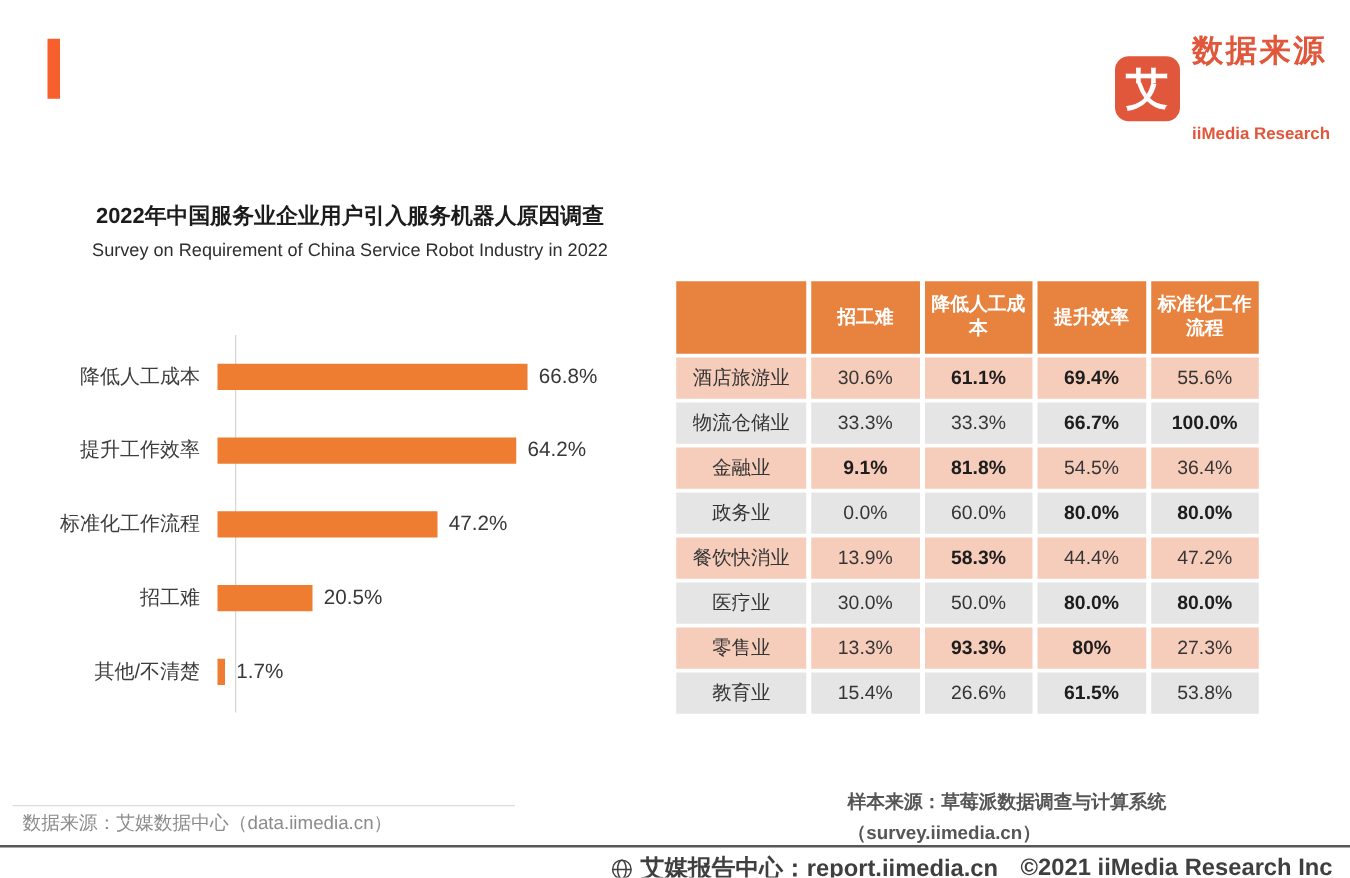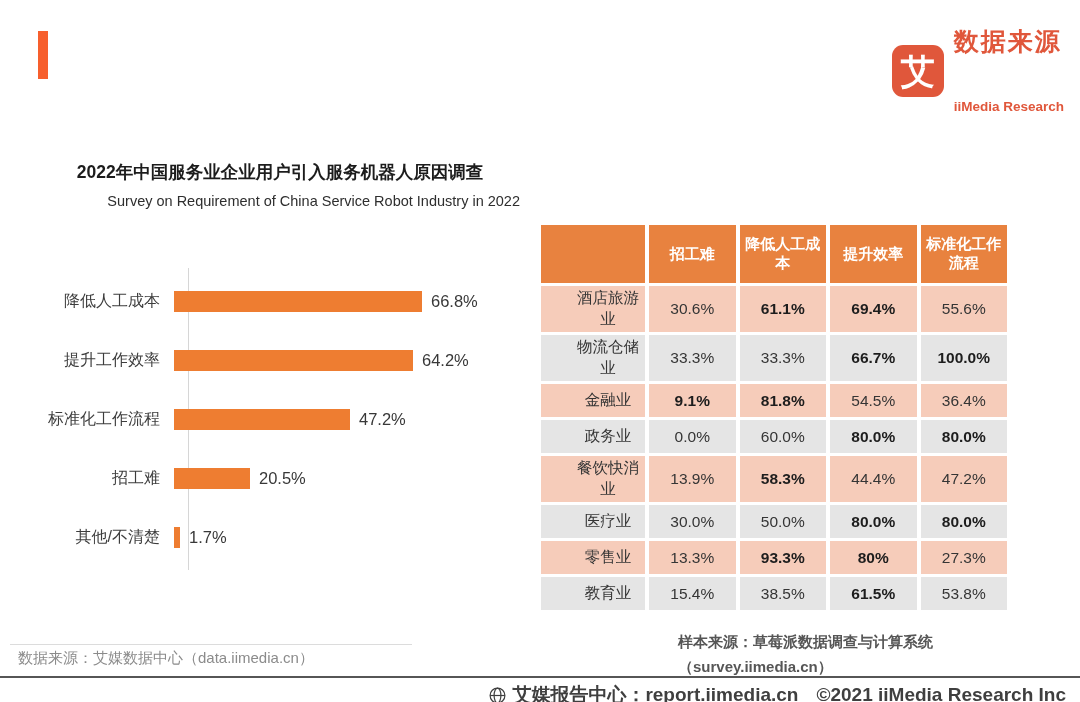--- a/index.html
+++ b/index.html
@@ -13,38 +13,38 @@
   .hdr { position:absolute; left:38px; top:28px; right:12px; height:60px; }
   .accent { position:absolute; left:0; top:3px; width:10px; height:48px; background:#F75F2D; }
   .main-title { position:absolute; left:25px; top:6px; font-size:30px; font-weight:800; color:#141414; letter-spacing:1px; white-space:nowrap; }
   .logo { position:absolute; right:4px; top:0; display:flex; align-items:center; }
   .logo-icon { width:52px; height:52px; background:#E0573B; border-radius:11px; color:#fff; font-size:34px; font-weight:800; display:flex; align-items:center; justify-content:center; line-height:1; }
   .logo-text { margin-left:10px; color:#E0573B; }
   .logo-cn { font-size:25px; font-weight:800; letter-spacing:2px; line-height:1.1; }
   .logo-en { font-size:13.5px; font-weight:700; line-height:1.2;margin-top:43px; }
   
   .chart-title { position:absolute; left:40px; top:160px; width:480px; text-align:center; font-size:17.5px; font-weight:800; color:#1c1c1c; }
-  .chart-subtitle { position:absolute; left:40px; top:193px; width:480px; text-align:right; font-size:14.5px; font-weight:400; color:#2e2e2e; }
+  .chart-subtitle { position:absolute; left:40px; top:193px; width:480px; text-align:center; font-size:14.5px; font-weight:400; color:#2e2e2e; }
   
   .bar-plot { position:absolute; left:40px; top:272px; width:495px; height:295px; }
   .axis-line { position:absolute; left:148px; top:-4px; width:1px; height:302px; background:#d6d6d6; }
   .bar-row { position:relative; display:flex; align-items:center; height:59px; }
   .bar-label { width:134px; padding-right:14px; text-align:right; font-size:16px; color:#3d3d3d; white-space:nowrap; }
   .bar-zone { flex:1; display:flex; align-items:center; }
   .bar { height:21px; background:#EE7D31; }
   .bar-value { margin-left:9px; font-size:16.5px; color:#383838; white-space:nowrap; }
   
   .tbl-wrap { position:absolute; left:537px; top:222px; width:474px; }
   table { width:100%; border-collapse:separate; border-spacing:4px 3px; table-layout:fixed; }
   th { background:#E8823F; color:#ffffff; font-size:15px; font-weight:700; height:58px; line-height:1.25; padding:2px 4px; text-align:center; vertical-align:middle; }
   td { height:33px; font-size:15.5px; text-align:center; vertical-align:middle; color:#353535; padding:2px 2px; }
   tr.row-dark td { background:#F6CCBA; }
   tr.row-light td { background:#e5e5e5; }
   td.cell-bold { font-weight:700; color:#1d1d1d; }
-  td.row-label { font-size:15.5px; color:#353535;padding-left:32px; }
+  td.row-label { font-size:15.5px; color:#353535; }
   
   .left-rule { position:absolute; left:10px; top:644px; width:402px; height:1px; background:#dcdcdc; }
   .data-source { position:absolute; left:18px; top:649px; font-size:15px; color:#8b8b8b; font-weight:500; }
   .sample-block { position:absolute; left:678px; top:629px; font-size:15px; font-weight:700; color:#565656; line-height:25px; }
   .bottom-rule { position:absolute; left:0; top:676px; width:1080px; height:2px; background:#565656; }
   .footer-line { position:absolute; right:14px; top:682px; display:flex; align-items:center; font-size:19px; font-weight:700; color:#3f3f3f; }
   .globe { margin-right:6px; display:inline-flex; }
   .footer-sep { display:inline-block; width:18px; }
 </style>
 </head>
@@ -167,21 +167,21 @@
         <tr class="row-dark">
           <td class="row-label">零售业</td>
           <td>13.3%</td>
           <td class="cell-bold">93.3%</td>
           <td class="cell-bold">80%</td>
           <td>27.3%</td>
         </tr>
         <tr class="row-light">
           <td class="row-label">教育业</td>
           <td>15.4%</td>
-          <td>38.5%</td>
+          <td>26.6%</td>
           <td class="cell-bold">61.5%</td>
           <td>53.8%</td>
         </tr>
       </tbody>
     </table>
 </div>
 
 <div class="left-rule"></div>
 <div class="data-source">数据来源：艾媒数据中心（data.iimedia.cn）</div>
 <div class="sample-block">

